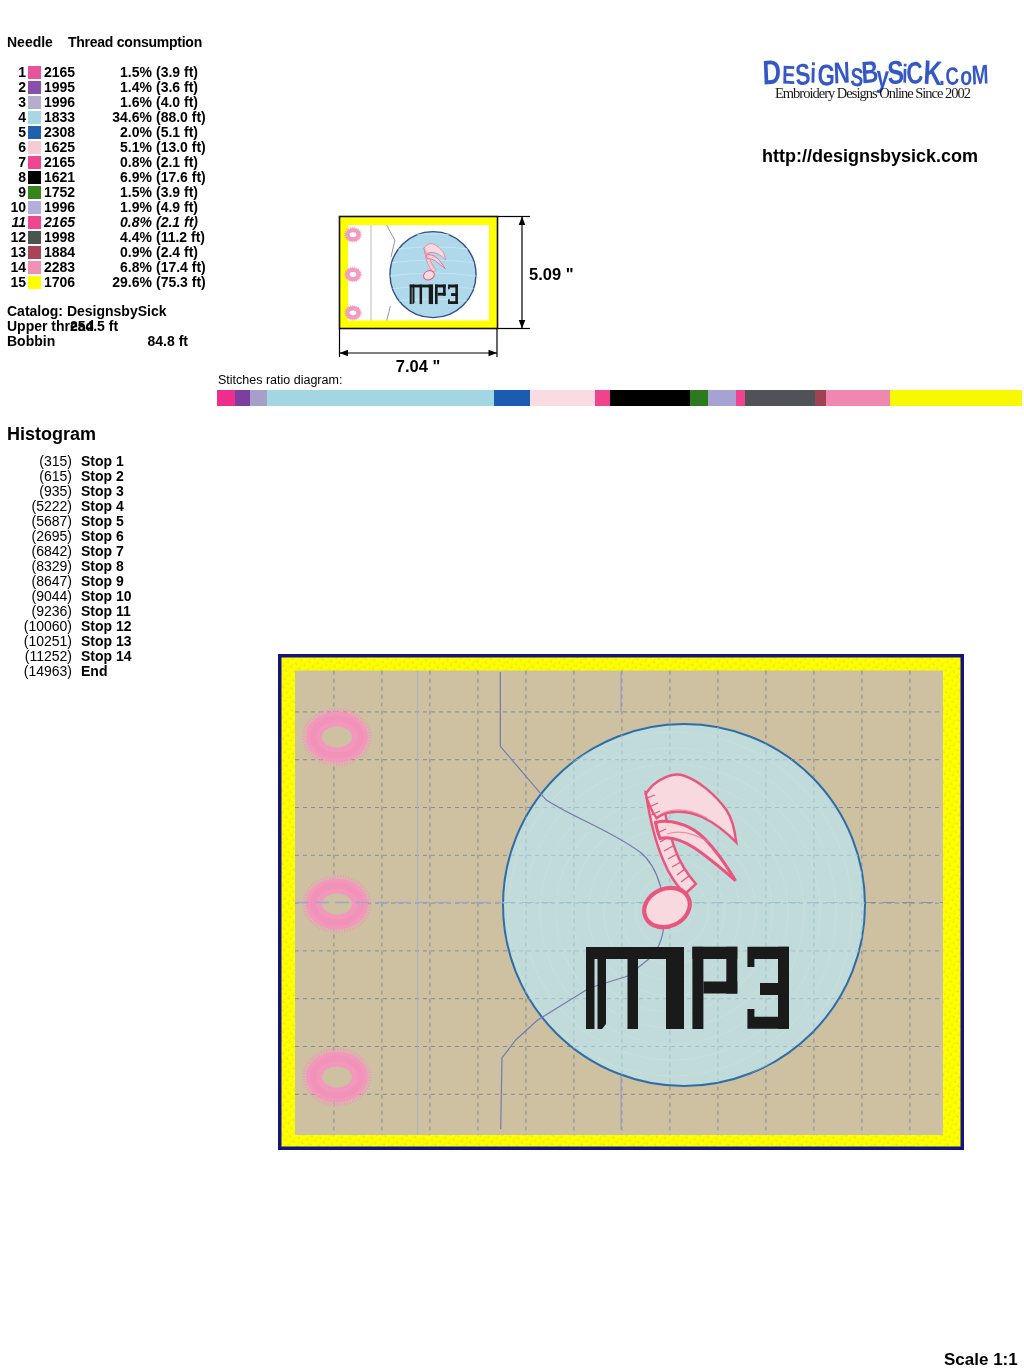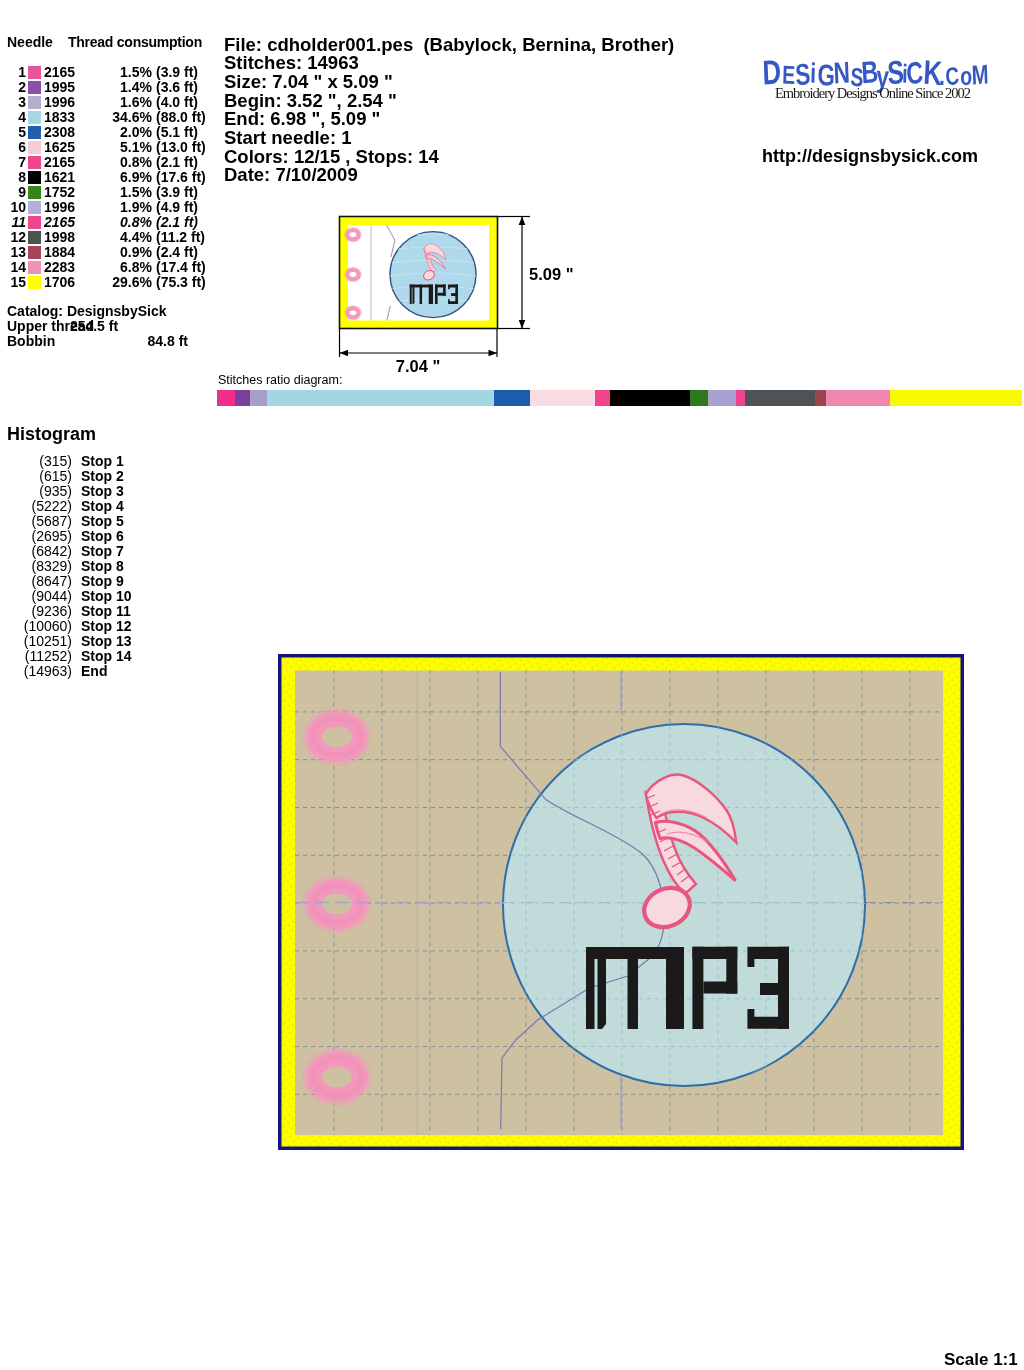--- a/index.html
+++ b/index.html
@@ -130,30 +130,20 @@
         <span class="ft">(75.3 ft)</span>
       </div>
 </div>
 
 <div class="abs b" style="left:7px;top:304px;font-size:14px;line-height:15px;">Catalog: DesignsbySick</div>
 <div class="abs b" style="left:7px;top:319px;font-size:14px;line-height:15px;">Upper thread</div>
 <div class="abs b" style="left:0px;top:319px;width:188px;text-align:center;font-size:14px;line-height:15px;">254.5 ft</div>
 <div class="abs b" style="left:7px;top:334px;font-size:14px;line-height:15px;">Bobbin</div>
 <div class="abs b" style="left:0px;top:334px;width:188px;text-align:right;font-size:14px;line-height:15px;">84.8 ft</div>
 
-<div class="abs b" style="left:224px;top:35.5px;font-size:18.5px;line-height:18.7px;white-space:nowrap;letter-spacing:0px;">
-File: cdholder001.pes&nbsp;&nbsp;(Babylock, Bernina, Brother)<br>
-Stitches: 14963<br>
-Size: 7.04 " x 5.09 "<br>
-Begin: 3.52 ", 2.54 "<br>
-End: 6.98 ", 5.09 "<br>
-Start needle: 1<br>
-Colors: 12/15 , Stops: 14<br>
-Date: 7/10/2009
-</div>
 
 <svg class="abs" style="left:755px;top:55px;" width="269" height="60" viewBox="0 0 269 60" xmlns="http://www.w3.org/2000/svg">
 
 <g fill="#3558C4" font-family="Liberation Sans, sans-serif" font-weight="bold">
 <text x="0" y="0" font-size="34" transform="translate(8,29.5) scale(0.75,1) rotate(-3)">D</text>
 <text x="0" y="0" font-size="26" transform="translate(27,28.5) scale(0.75,1) rotate(2)">E</text>
 <text x="0" y="0" font-size="30" transform="translate(41,30.5) scale(0.75,1) rotate(-5)">S</text>
 <text x="0" y="0" font-size="28" transform="translate(55,27.5) scale(0.75,1) rotate(2)">i</text>
 <text x="0" y="0" font-size="30" transform="translate(62,29.5) scale(0.75,1) rotate(4)">G</text>
 <text x="0" y="0" font-size="30" transform="translate(79,28.5) scale(0.75,1) rotate(-3)">N</text>

